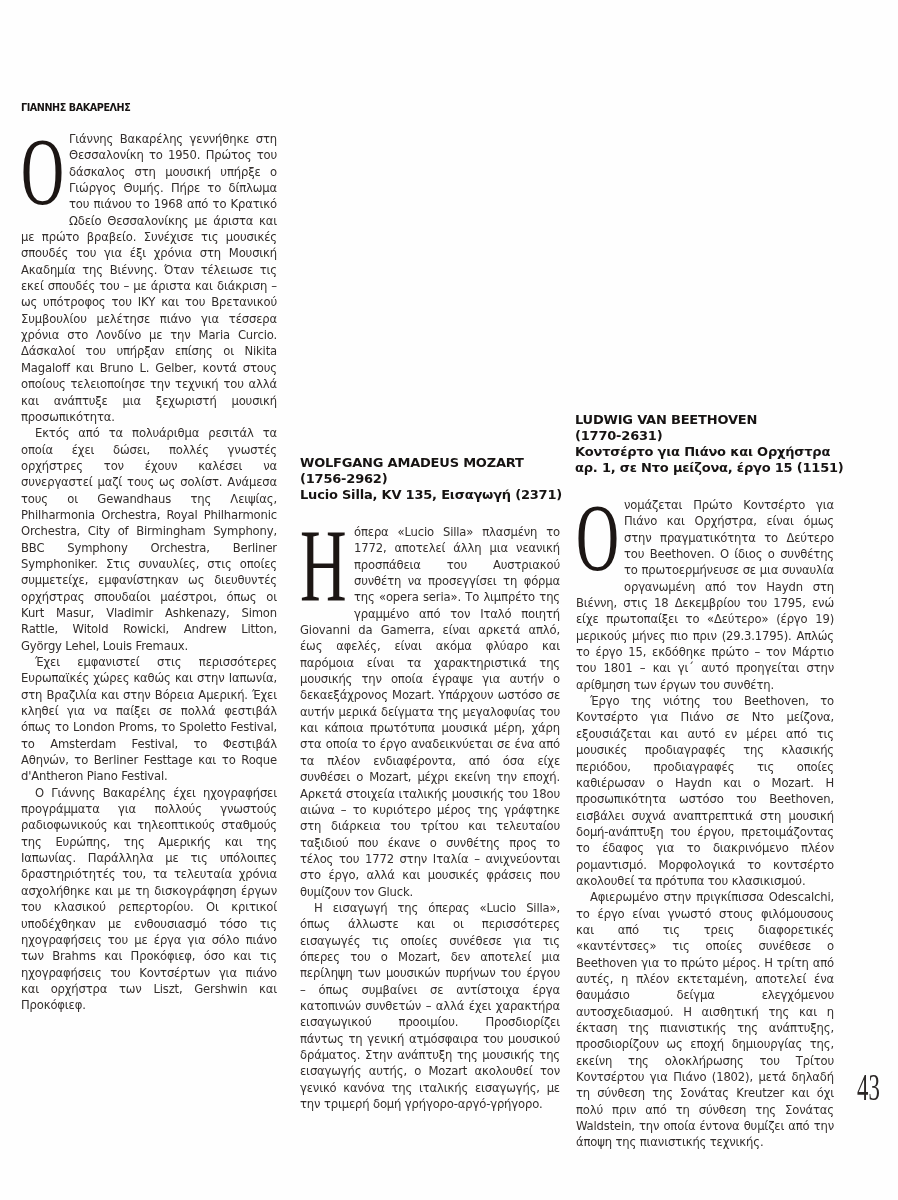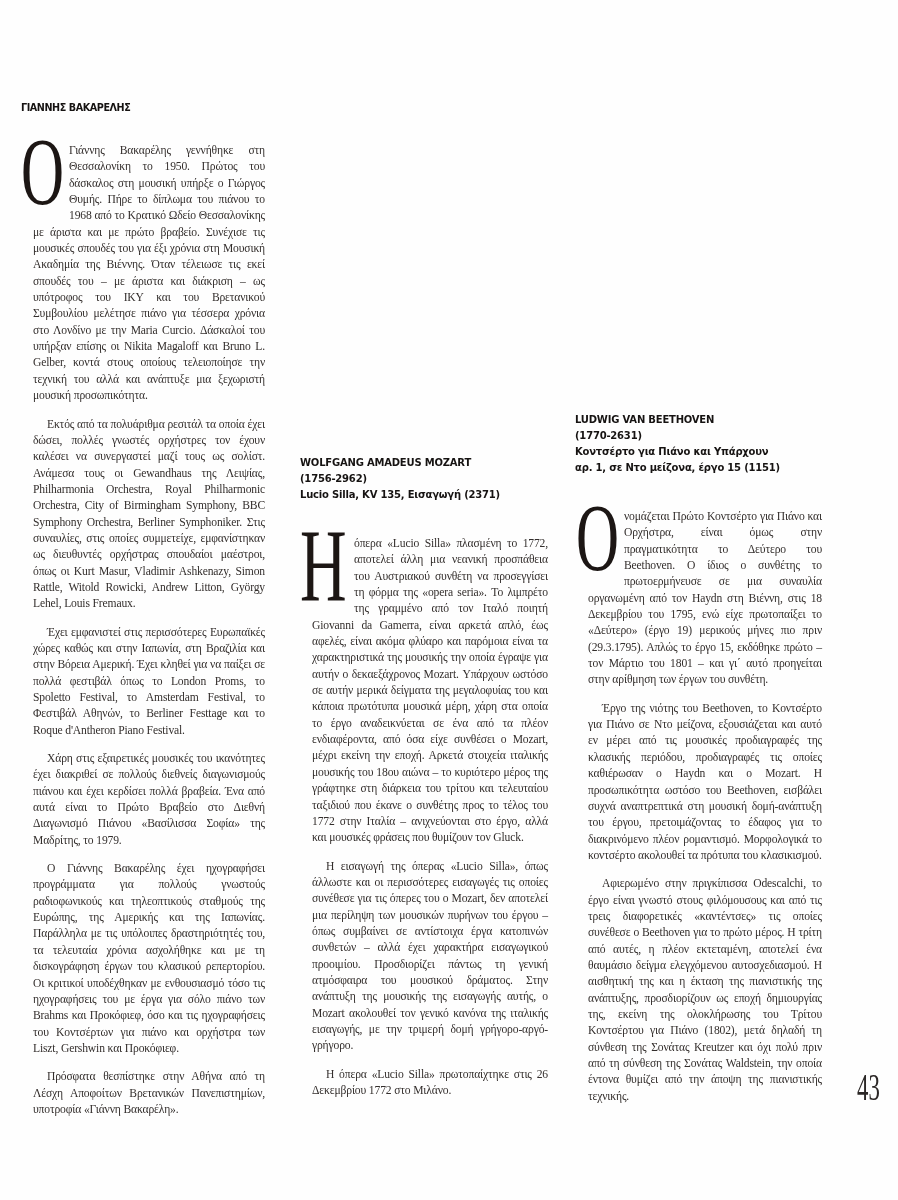--- a/index.html
+++ b/index.html
@@ -12,31 +12,31 @@
     color: #2a2624;
   }
   .col {
     position: absolute;
     font-size: 11.6px;
     line-height: 16.35px;
     text-align: justify;
     letter-spacing: -0.15px;
     color: #332e2c;
   }
-  .col p { margin: 12px; text-indent: 14px; font-family: Liberation Serif, serif; }
+  .col p { margin: 0; text-indent: 14px; }
   .col p.first { text-indent: 0; }
   .col-1 { left: 21px; top: 131px; width: 256px; }
   .col-2 { left: 300px; top: 524px; width: 260px; }
   .col-3 { left: 576px; top: 497px; width: 258px; }
 
   .section-head {
     position: absolute;
     font-family: "DejaVu Sans", sans-serif;
     font-weight: bold;
-    font-size: 10px;
+    font-size: 13px;
     line-height: 16px;
     color: #161312;
     letter-spacing: -0.2px;
   }
   .head-1 { left: 21px; top: 100px; font-size: 11.2px; letter-spacing: -0.5px; transform: scaleX(0.86); transform-origin: left; }
   .head-2 { left: 300px; top: 455px; }
   .head-3 { left: 575px; top: 412px; }
   .section-head div { white-space: nowrap; }
 
   .dropcap {
@@ -83,42 +83,39 @@
 
 <div class="section-head head-1">
   <div>ΓΙΑΝΝΗΣ ΒΑΚΑΡΕΛΗΣ</div>
 </div>
 
 <div class="col col-1">
   <span class="dropcap dropcap-o">Ο</span>
   <p class="first">Γιάννης Βακαρέλης γεννήθηκε στη Θεσσαλονίκη το 1950. Πρώτος του δάσκαλος στη μουσική υπήρξε ο Γιώργος Θυμής. Πήρε το δίπλωμα του πιάνου το 1968 από το Κρατικό Ωδείο Θεσσαλονίκης με άριστα και με πρώτο βραβείο. Συνέχισε τις μουσικές σπουδές του για έξι χρόνια στη Μουσική Ακαδημία της Βιέννης. Όταν τέλειωσε τις εκεί σπουδές του – με άριστα και διάκριση – ως υπότροφος του ΙΚΥ και του Βρετανικού Συμβουλίου μελέτησε πιάνο για τέσσερα χρόνια στο Λονδίνο με την Maria Curcio. Δάσκαλοί του υπήρξαν επίσης οι Nikita Magaloff και Bruno L. Gelber, κοντά στους οποίους τελειοποίησε την τεχνική του αλλά και ανάπτυξε μια ξεχωριστή μουσική προσωπικότητα.</p>
   <p>Εκτός από τα πολυάριθμα ρεσιτάλ τα οποία έχει δώσει, πολλές γνωστές ορχήστρες τον έχουν καλέσει να συνεργαστεί μαζί τους ως σολίστ. Ανάμεσα τους οι Gewandhaus της Λειψίας, Philharmonia Orchestra, Royal Philharmonic Orchestra, City of Birmingham Symphony, BBC Symphony Orchestra, Berliner Symphoniker. Στις συναυλίες, στις οποίες συμμετείχε, εμφανίστηκαν ως διευθυντές ορχήστρας σπουδαίοι μαέστροι, όπως οι Kurt Masur, Vladimir Ashkenazy, Simon Rattle, Witold Rowicki, Andrew Litton, György Lehel, Louis Fremaux.</p>
   <p>Έχει εμφανιστεί στις περισσότερες Ευρωπαϊκές χώρες καθώς και στην Ιαπωνία, στη Βραζιλία και στην Βόρεια Αμερική. Έχει κληθεί για να παίξει σε πολλά φεστιβάλ όπως το London Proms, το Spoletto Festival, το Amsterdam Festival, το Φεστιβάλ Αθηνών, το Berliner Festtage και το Roque d'Antheron Piano Festival.</p>
-  <p>Χάρη στις εξαιρετικές μουσικές του ικανότητες έχει διακριθεί σε πολλούς διεθνείς διαγωνισμούς πιάνου και έχει κερδίσει πολλά βραβεία. Ένα από αυτά είναι το Πρώτο Βραβείο στο Διεθνή Διαγωνισμό Πιάνου «Βασίλισσα Σοφία» της Μαδρίτης, το 1979.</p>
   <p>Ο Γιάννης Βακαρέλης έχει ηχογραφήσει προγράμματα για πολλούς γνωστούς ραδιοφωνικούς και τηλεοπτικούς σταθμούς της Ευρώπης, της Αμερικής και της Ιαπωνίας. Παράλληλα με τις υπόλοιπες δραστηριότητές του, τα τελευταία χρόνια ασχολήθηκε και με τη δισκογράφηση έργων του κλασικού ρεπερτορίου. Οι κριτικοί υποδέχθηκαν με ενθουσιασμό τόσο τις ηχογραφήσεις του με έργα για σόλο πιάνο των Brahms και Προκόφιεφ, όσο και τις ηχογραφήσεις του Κοντσέρτων για πιάνο και ορχήστρα των Liszt, Gershwin και Προκόφιεφ.</p>
-  <p>Πρόσφατα θεσπίστηκε στην Αθήνα από τη Λέσχη Αποφοίτων Βρετανικών Πανεπιστημίων, υποτροφία «Γιάννη Βακαρέλη».</p>
 </div>
 
 <div class="section-head head-2">
   <div>WOLFGANG AMADEUS MOZART</div>
   <div>(1756-2962)</div>
   <div>Lucio Silla, KV 135, Εισαγωγή (2371)</div>
 </div>
 
 <div class="col col-2">
   <span class="dropcap dropcap-h">Η</span>
   <p class="first">όπερα «Lucio Silla» πλασμένη το 1772, αποτελεί άλλη μια νεανική προσπάθεια του Αυστριακού συνθέτη να προσεγγίσει τη φόρμα της «opera seria». Το λιμπρέτο της γραμμένο από τον Ιταλό ποιητή Giovanni da Gamerra, είναι αρκετά απλό, έως αφελές, είναι ακόμα φλύαρο και παρόμοια είναι τα χαρακτηριστικά της μουσικής την οποία έγραψε για αυτήν ο δεκαεξάχρονος Mozart. Υπάρχουν ωστόσο σε αυτήν μερικά δείγματα της μεγαλοφυίας του και κάποια πρωτότυπα μουσικά μέρη, χάρη στα οποία το έργο αναδεικνύεται σε ένα από τα πλέον ενδιαφέροντα, από όσα είχε συνθέσει ο Mozart, μέχρι εκείνη την εποχή. Αρκετά στοιχεία ιταλικής μουσικής του 18ου αιώνα – το κυριότερο μέρος της γράφτηκε στη διάρκεια του τρίτου και τελευταίου ταξιδιού που έκανε ο συνθέτης προς το τέλος του 1772 στην Ιταλία – ανιχνεύονται στο έργο, αλλά και μουσικές φράσεις που θυμίζουν τον Gluck.</p>
   <p>Η εισαγωγή της όπερας «Lucio Silla», όπως άλλωστε και οι περισσότερες εισαγωγές τις οποίες συνέθεσε για τις όπερες του ο Mozart, δεν αποτελεί μια περίληψη των μουσικών πυρήνων του έργου – όπως συμβαίνει σε αντίστοιχα έργα κατοπινών συνθετών – αλλά έχει χαρακτήρα εισαγωγικού προοιμίου. Προσδιορίζει πάντως τη γενική ατμόσφαιρα του μουσικού δράματος. Στην ανάπτυξη της μουσικής της εισαγωγής αυτής, ο Mozart ακολουθεί τον γενικό κανόνα της ιταλικής εισαγωγής, με την τριμερή δομή γρήγορο-αργό-γρήγορο.</p>
-  <p>Η όπερα «Lucio Silla» πρωτοπαίχτηκε στις 26 Δεκεμβρίου 1772 στο Μιλάνο.</p>
 </div>
 
 <div class="section-head head-3">
   <div>LUDWIG VAN BEETHOVEN</div>
   <div>(1770-2631)</div>
-  <div>Κοντσέρτο για Πιάνο και Υπάρχουν</div>
+  <div>Κοντσέρτο για Πιάνο και Ορχήστρα</div>
   <div>αρ. 1, σε Ντο μείζονα, έργο 15 (1151)</div>
 </div>
 
 <div class="col col-3">
   <span class="dropcap dropcap-o">Ο</span>
   <p class="first">νομάζεται Πρώτο Κοντσέρτο για Πιάνο και Ορχήστρα, είναι όμως στην πραγματικότητα το Δεύτερο του Beethoven. Ο ίδιος ο συνθέτης το πρωτοερμήνευσε σε μια συναυλία οργανωμένη από τον Haydn στη Βιέννη, στις 18 Δεκεμβρίου του 1795, ενώ είχε πρωτοπαίξει το «Δεύτερο» (έργο 19) μερικούς μήνες πιο πριν (29.3.1795). Απλώς το έργο 15, εκδόθηκε πρώτο – τον Μάρτιο του 1801 – και γι΄ αυτό προηγείται στην αρίθμηση των έργων του συνθέτη.</p>
   <p>Έργο της νιότης του Beethoven, το Κοντσέρτο για Πιάνο σε Ντο μείζονα, εξουσιάζεται και αυτό εν μέρει από τις μουσικές προδιαγραφές της κλασικής περιόδου, προδιαγραφές τις οποίες καθιέρωσαν ο Haydn και ο Mozart. Η προσωπικότητα ωστόσο του Beethoven, εισβάλει συχνά αναπτρεπτικά στη μουσική δομή-ανάπτυξη του έργου, πρετοιμάζοντας το έδαφος για το διακρινόμενο πλέον ρομαντισμό. Μορφολογικά το κοντσέρτο ακολουθεί τα πρότυπα του κλασικισμού.</p>
   <p>Αφιερωμένο στην πριγκίπισσα Odescalchi, το έργο είναι γνωστό στους φιλόμουσους και από τις τρεις διαφορετικές «καντέντσες» τις οποίες συνέθεσε ο Beethoven για το πρώτο μέρος. Η τρίτη από αυτές, η πλέον εκτεταμένη, αποτελεί ένα θαυμάσιο δείγμα ελεγχόμενου αυτοσχεδιασμού. Η αισθητική της και η έκταση της πιανιστικής της ανάπτυξης, προσδιορίζουν ως εποχή δημιουργίας της, εκείνη της ολοκλήρωσης του Τρίτου Κοντσέρτου για Πιάνο (1802), μετά δηλαδή τη σύνθεση της Σονάτας Kreutzer και όχι πολύ πριν από τη σύνθεση της Σονάτας Waldstein, την οποία έντονα θυμίζει από την άποψη της πιανιστικής τεχνικής.</p>
 </div>
 

